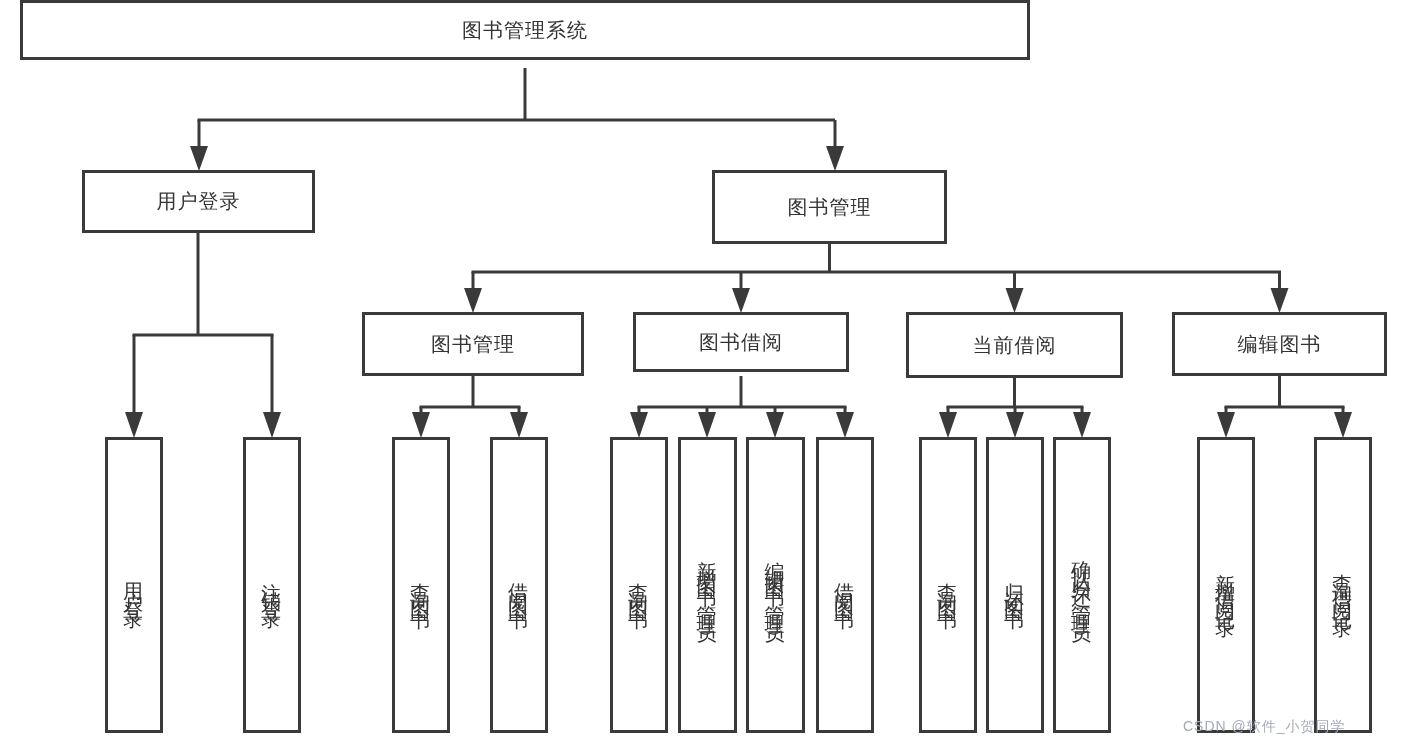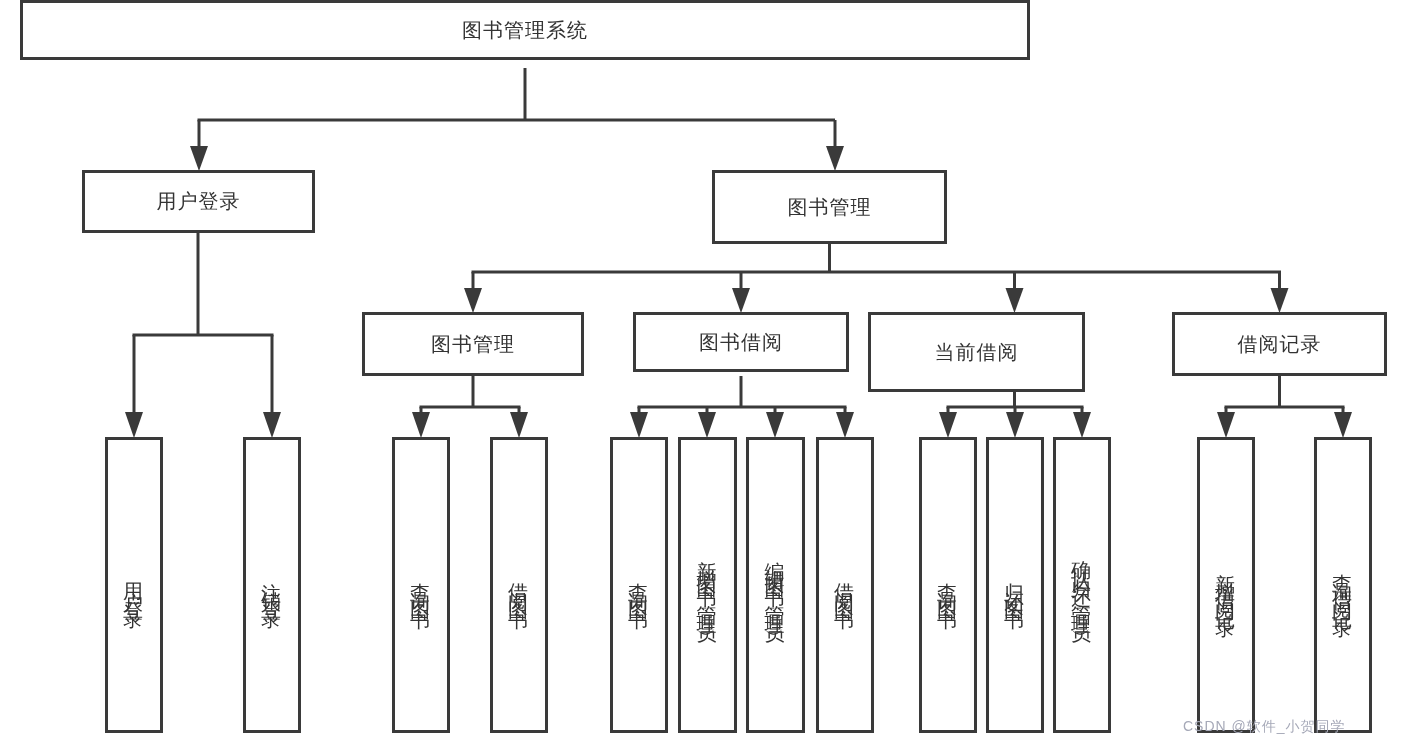--- a/index.html
+++ b/index.html
@@ -138,25 +138,25 @@
   <div class="box" style="left:712px;top:170px;width:235px;height:74px">
     <span>图书管理</span>
   </div>
 
   <div class="box" style="left:362px;top:312px;width:222px;height:64px">
     <span>图书管理</span>
   </div>
   <div class="box" style="left:633px;top:312px;width:216px;height:60px">
     <span>图书借阅</span>
   </div>
-  <div class="box" style="left:868px;top:312px;width:217px;height:80px">
+  <div class="box" style="left:906px;top:312px;width:217px;height:66px">
     <span>当前借阅</span>
   </div>
   <div class="box" style="left:1172px;top:312px;width:215px;height:64px">
-    <span>借阅记录</span>
+    <span>编辑图书</span>
   </div>
 
   <div class="box leaf" style="left:105px;top:437px;width:58px;height:296px">
     <span class="vtext">用户登录</span>
   </div>
   <div class="box leaf" style="left:243px;top:437px;width:58px;height:296px">
     <span class="vtext">注销登录</span>
   </div>
 
   <div class="box leaf" style="left:392px;top:437px;width:58px;height:296px">

